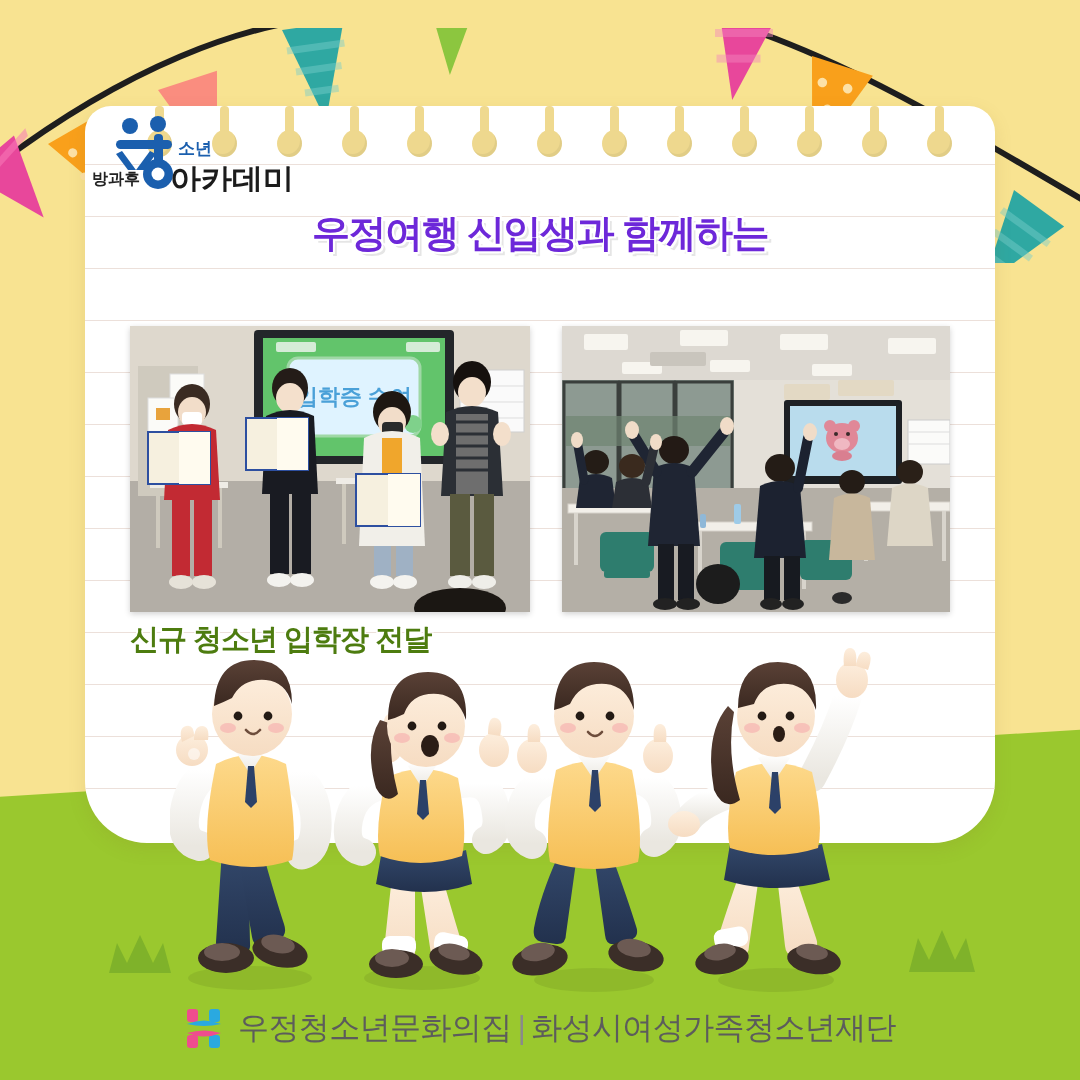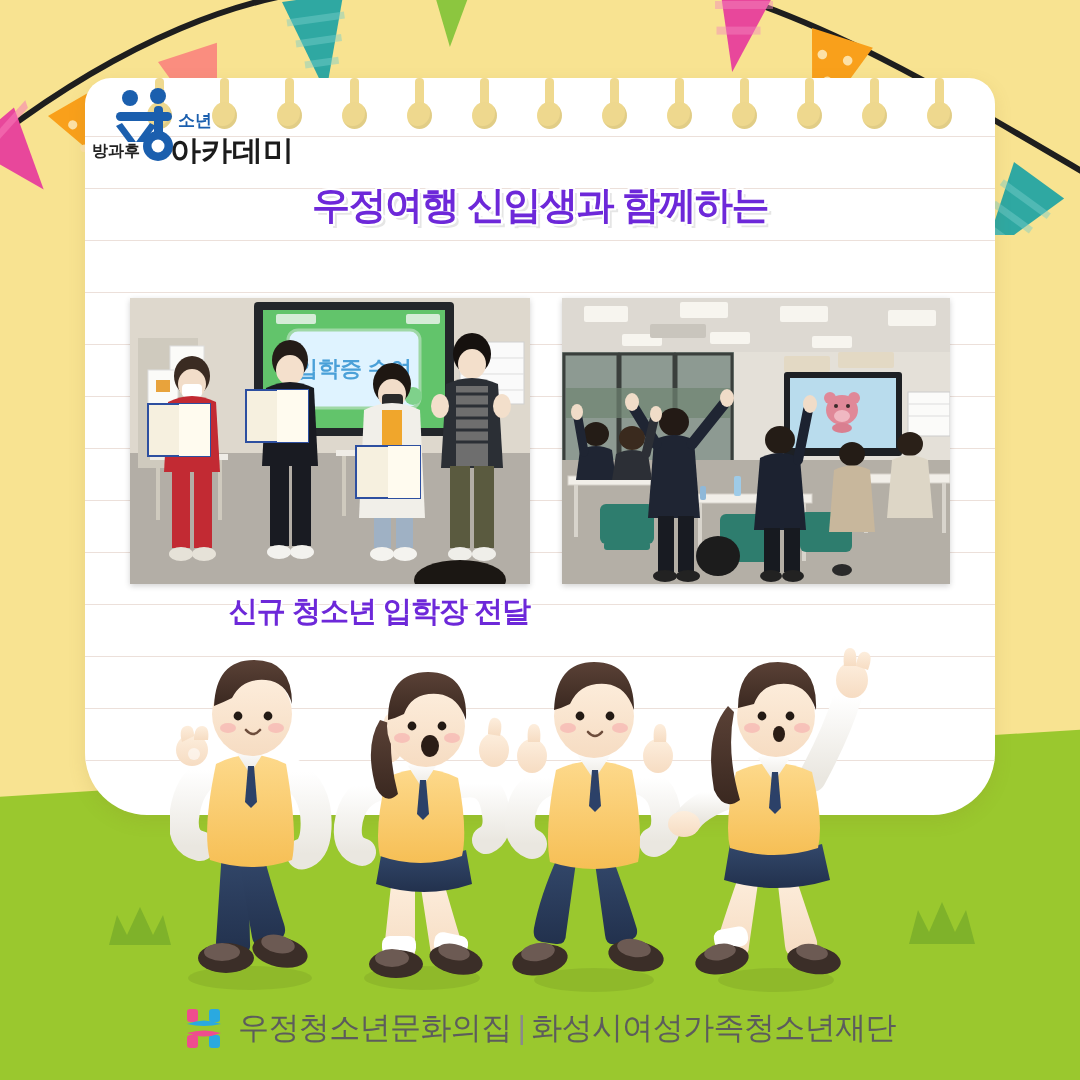--- a/index.html
+++ b/index.html
@@ -2,21 +2,21 @@
 <html lang="ko"><head>
 <meta charset="utf-8">
 <title>방과후아카데미 카드뉴스</title>
 <style>
   html,body{margin:0;padding:0;}
   body{
     width:1080px;height:1080px;overflow:hidden;position:relative;
     font-family:"Liberation Sans","DejaVu Sans",sans-serif;
     background:#f8e391;
   }
-  .stage{position:absolute;inset:0;}
+  .stage{position:absolute;inset:0;margin-top:28px;}
 
   
   .bg-yellow{position:absolute;inset:0;background:#f8e391;}
   .bg-green{
     position:absolute;left:-40px;right:-40px;bottom:0;height:360px;
     background:#9ac82e;
     clip-path:polygon(0 22%, 100% 2%, 100% 100%, 0 100%);
   }
   .grass{position:absolute;width:0;height:0;}
   .grass svg{display:block;}
@@ -66,22 +66,22 @@
     position:absolute;top:0;height:286px;overflow:hidden;
     background:#cfc8bf;box-shadow:0 2px 6px rgba(0,0,0,.18);
   }
   .photo.p1{left:45px;width:400px;}
   .photo.p2{left:477px;width:388px;}
   .photo svg{display:block;width:100%;height:100%;}
 
   
   .captions{position:absolute;left:85px;top:592px;width:910px;height:48px;}
   .caption{
-    position:absolute;top:0;text-align:right;
-    font-size:29px;font-weight:bold;letter-spacing:-1px;color:#6d28d9;
+    position:absolute;top:0;text-align:left;
+    font-size:29px;font-weight:bold;letter-spacing:-1px;color:#4d7c0f;
     text-shadow:1.5px 1.5px 0 #fff,-1.5px 1.5px 0 #fff,1.5px -1.5px 0 #fff,-1.5px -1.5px 0 #fff;
   }
   .caption.c1{left:45px;width:400px;}
   .caption.c2{left:477px;width:388px;}
 
   
   .students{position:absolute;left:170px;bottom:78px;width:760px;height:360px;}
   .students svg{display:block;}
 
   

